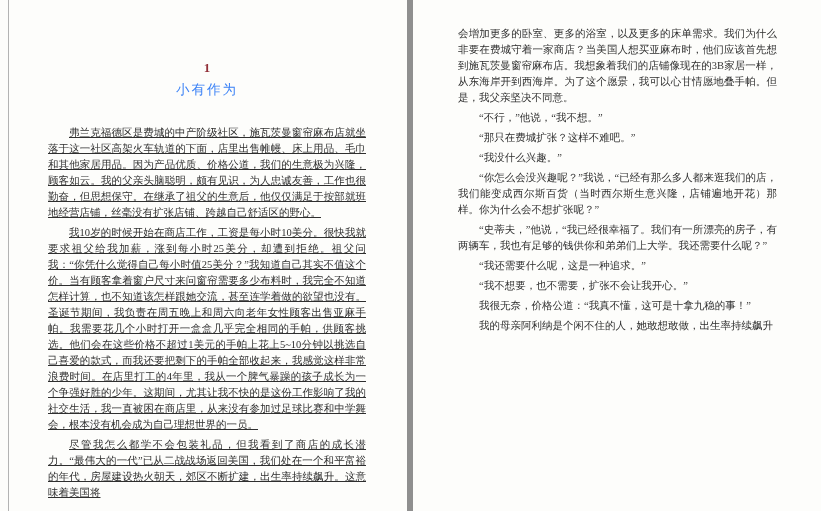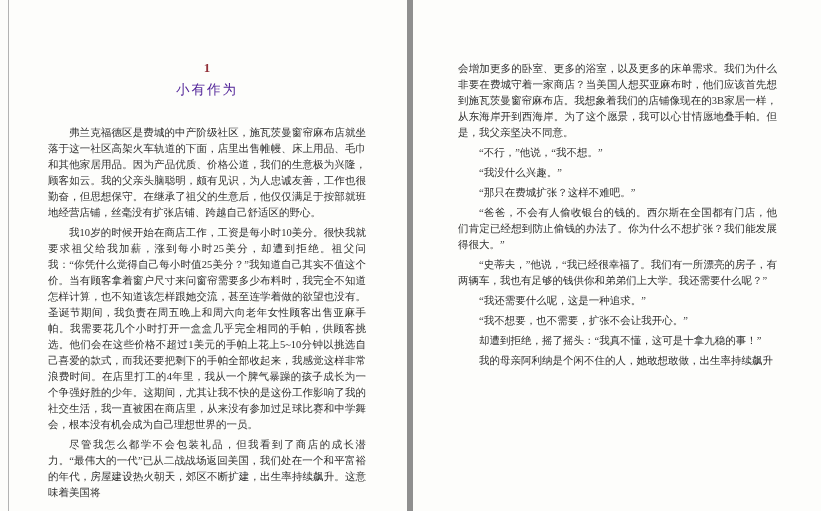--- a/index.html
+++ b/index.html
@@ -22,72 +22,72 @@
     background: #b3b3b3;
   }
   .spine {
     position: absolute;
     left: 407px; top: 0; bottom: 0;
     width: 6px;
     background: #8f8f8f;
   }
   .page { position: absolute; }
   .left-page  { left: 48px;  top: 60px; width: 318px; }
-  .right-page { left: 458px; top: 61px; width: 319px; }
+  .right-page { left: 458px; top: 26px; width: 319px; }
   .chapter-number {
     text-align: center;
     font-size: 13px;
     font-weight: bold;
     line-height: 15px;
   }
   .chapter-title {
     text-align: center;
     font-size: 13.5px;
     letter-spacing: 2px;
     margin-top: 7px;
     line-height: 16px;
   }
-  .left-page .page-body { margin-top: 27px; }
+  .left-page .page-body { margin-top: 27px; text-decoration: underline; }
   .page-body {
     font-size: 10.5px;
     line-height: 16px;
     color: #2f2f2f;
     text-align: justify;
   }
   .page-body p { margin: 0 0 4px 0; }
   .page-body p.indent { text-indent: 2em; }
   .page-body p:last-child { margin-bottom: 0; }
 </style>
 </head>
 <body style="background: rgb(253, 253, 251);">
 
 <div class="book">
 
   <div class="page-edge-line" style="background: rgb(179, 179, 179);"></div>
 
   <div class="page left-page">
     <div class="chapter-number" style="color: rgb(146, 48, 57);">1</div>
-    <div class="chapter-title" style="color: #4c1d95;">小有作为</div>
+    <div class="chapter-title" style="color: #3b82f6;">小有作为</div>
     <div class="page-body" id="left-body" style="color: rgb(47, 47, 47);">
         <p class="para indent">弗兰克福德区是费城的中产阶级社区，施瓦茨曼窗帘麻布店就坐落于这一社区高架火车轨道的下面，店里出售帷幔、床上用品、毛巾和其他家居用品。因为产品优质、价格公道，我们的生意极为兴隆，顾客如云。我的父亲头脑聪明，颇有见识，为人忠诚友善，工作也很勤奋，但思想保守。在继承了祖父的生意后，他仅仅满足于按部就班地经营店铺，丝毫没有扩张店铺、跨越自己舒适区的野心。</p>
         <p class="para indent">我10岁的时候开始在商店工作，工资是每小时10美分。很快我就要求祖父给我加薪，涨到每小时25美分，却遭到拒绝。祖父问我：“你凭什么觉得自己每小时值25美分？”我知道自己其实不值这个价。当有顾客拿着窗户尺寸来问窗帘需要多少布料时，我完全不知道怎样计算，也不知道该怎样跟她交流，甚至连学着做的欲望也没有。圣诞节期间，我负责在周五晚上和周六向老年女性顾客出售亚麻手帕。我需要花几个小时打开一盒盒几乎完全相同的手帕，供顾客挑选。他们会在这些价格不超过1美元的手帕上花上5~10分钟以挑选自己喜爱的款式，而我还要把剩下的手帕全部收起来，我感觉这样非常浪费时间。在店里打工的4年里，我从一个脾气暴躁的孩子成长为一个争强好胜的少年。这期间，尤其让我不快的是这份工作影响了我的社交生活，我一直被困在商店里，从来没有参加过足球比赛和中学舞会，根本没有机会成为自己理想世界的一员。</p>
         <p class="para indent">尽管我怎么都学不会包装礼品，但我看到了商店的成长潜力。“最伟大的一代”已从二战战场返回美国，我们处在一个和平富裕的年代，房屋建设热火朝天，郊区不断扩建，出生率持续飙升。这意味着美国将</p>
       </div>
   </div>
 
   <div class="spine" style="background: rgb(143, 143, 143);"></div>
 
   <div class="page right-page">
     <div class="page-body" id="right-body" style="color: rgb(47, 47, 47);">
         <p class="para">会增加更多的卧室、更多的浴室，以及更多的床单需求。我们为什么非要在费城守着一家商店？当美国人想买亚麻布时，他们应该首先想到施瓦茨曼窗帘麻布店。我想象着我们的店铺像现在的3B家居一样，从东海岸开到西海岸。为了这个愿景，我可以心甘情愿地叠手帕。但是，我父亲坚决不同意。</p>
         <p class="para indent">“不行，”他说，“我不想。”</p>
+        <p class="para indent">“那只在费城扩张？这样不难吧。”</p>
         <p class="para indent">“我没什么兴趣。”</p>
-        <p class="para indent">“那只在费城扩张？这样不难吧。”</p>
-        <p class="para indent">“爸爸，不会有人偷收银台的钱的。西尔斯在全国都有门店，他们肯定已经想到防止偷钱的办法了。你为什么不想扩张？我们能发展得很大。”</p>
+        <p class="para indent">“你怎么会没兴趣呢？”我说，“已经有那么多人都来逛我们的店，我们能变成西尔斯百货（当时西尔斯生意兴隆，店铺遍地开花）那样。你为什么会不想扩张呢？”</p>
         <p class="para indent">“史蒂夫，”他说，“我已经很幸福了。我们有一所漂亮的房子，有两辆车，我也有足够的钱供你和弟弟们上大学。我还需要什么呢？”</p>
         <p class="para indent">“我还需要什么呢，这是一种追求。”</p>
         <p class="para indent">“我不想要，也不需要，扩张不会让我开心。”</p>
-        <p class="para indent">却遭到拒绝，摇了摇头：“我真不懂，这可是十拿九稳的事！”</p>
+        <p class="para indent">我很无奈，价格公道：“我真不懂，这可是十拿九稳的事！”</p>
         <p class="para indent">我的母亲阿利纳是个闲不住的人，她敢想敢做，出生率持续飙升</p>
       </div>
   </div>
 
 </div>
 
 </body></html>

